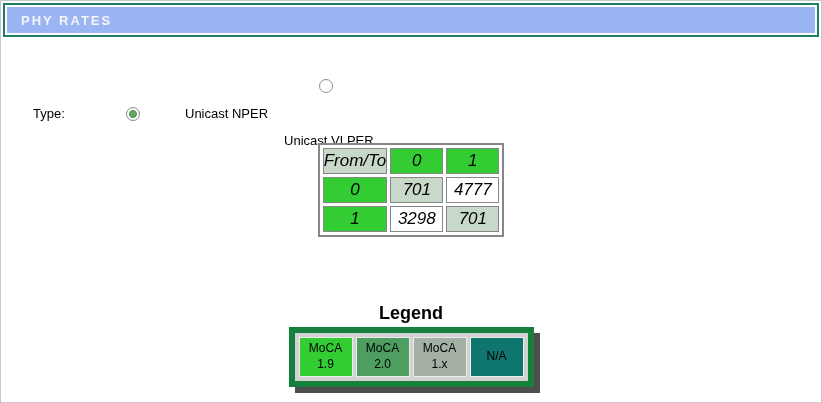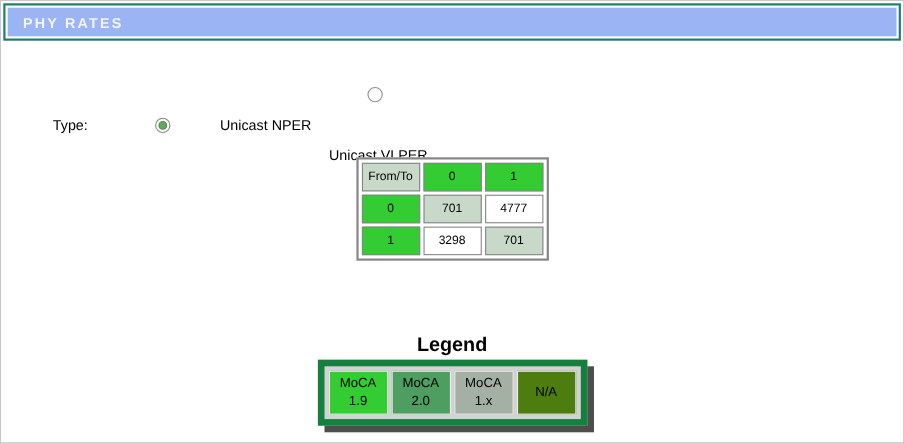--- a/index.html
+++ b/index.html
@@ -27,21 +27,21 @@
   }
   .header-title {
     color: #f4f4f8;
     font-size: 13px;
     font-weight: bold;
     letter-spacing: 2px;
   }
   
   .type-row {
     margin-top: 64px;
-    padding-left: 47px;
+    padding-left: 32px;
     display: flex;
     align-items: center;
     height: 25px;
     font-size: 13px;
   }
   .type-label { width: 93px; }
   .radio-option { display: flex; align-items: center; gap: 40px; }
   .radio-option + .radio-option { margin-left: 16px; flex-direction: column; }
   .radio {
     width: 14px; height: 14px;
@@ -68,21 +68,22 @@
     border-spacing: 3px;
     border: 2px solid #868686;
     background: #ffffff;
   }
   table.phy td {
     border: 1px solid #868686;
     width: 53px;
     height: 26px;
     text-align: center;
     vertical-align: middle;
-    font-size: 11px;
+    font-size: 17px;
+    font-style: italic;
   }
   
   .legend-section { text-align: center; }
   .legend-title {
     margin-top: 66px;
     font-size: 18px;
     font-weight: bold;
   }
   .legend-box {
     display: inline-flex;
@@ -156,18 +157,18 @@
       <span>1.9</span>
     </div>
     <div class="legend-cell" style="background: rgb(77, 158, 96);">
       <span>MoCA</span>
       <span>2.0</span>
     </div>
     <div class="legend-cell" style="background: rgb(165, 176, 165);">
       <span>MoCA</span>
       <span>1.x</span>
     </div>
-    <div class="legend-cell" style="background: #4d7c0f;">
+    <div class="legend-cell" style="background: #0f766e;">
       <span>N/A</span>
       <span></span>
     </div>
   </div>
 </div>
 
 </body></html>

